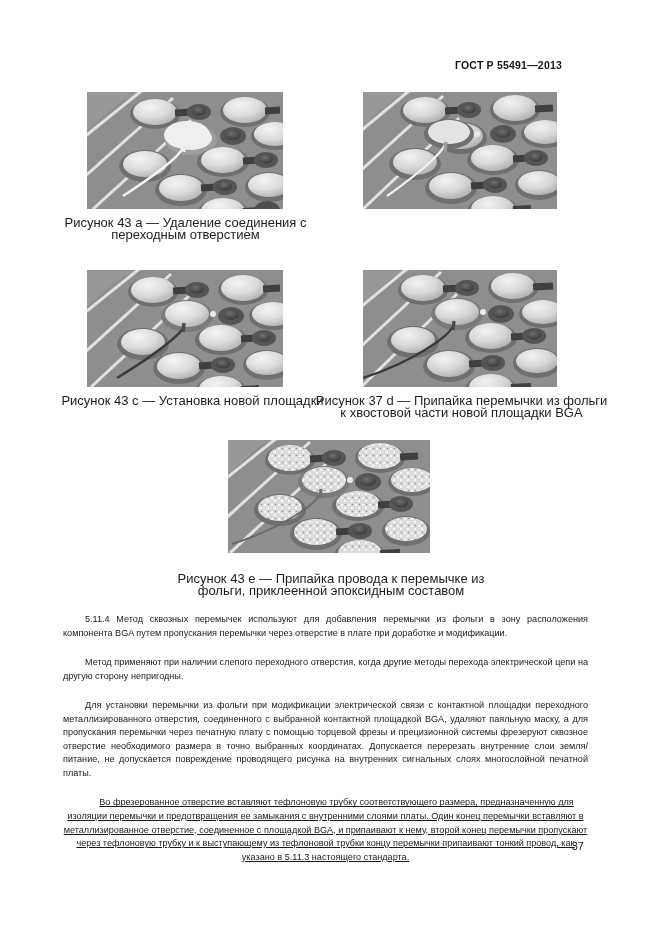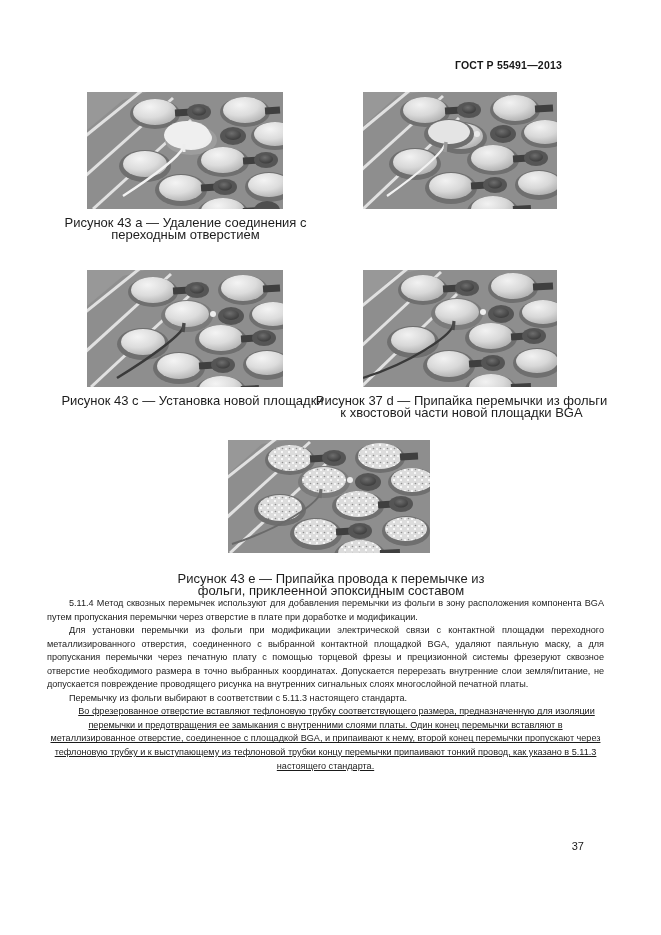--- a/index.html
+++ b/index.html
@@ -63,21 +63,21 @@
     position: absolute;
     left: 47px;
     top: 597px;
     width: 557px;
     font-size: 9.1px;
     line-height: 13.55px;
     text-align: justify;
     color: #1a1a1a;
   }
   .body-text p {
-    margin: 0;
+    margin: 16px;
     text-indent: 22px;
     text-align: justify;
     text-justify: inter-word;
   }
   .body-text p.last {
     text-align: center;
     text-decoration: underline;
   }
   .pagenum {
     position: absolute;
@@ -424,20 +424,20 @@
       <ellipse cx="96" cy="40" rx="22" ry="13" fill="url(#speckle)"></ellipse>
       <path d="M92 54 C88 64 54 88 4 104" stroke="#6a6a6a" stroke-width="2" fill="none"></path>
       <path d="M93 49 L92 58" stroke="#6f6f6f" stroke-width="3.2"></path>
       <circle cx="122" cy="40" r="3" fill="#ededed"></circle>
     </svg>
   </div>
   <div class="caption" id="cap-e">Рисунок 43 e — Припайка провода к перемычке из фольги, приклеенной  эпоксидным составом</div>
 
   <div class="body-text">
     <p>5.11.4 Метод сквозных перемычек используют для добавления перемычки из фольги в зону расположения компонента BGA путем пропускания перемычки через отверстие в плате при доработке и модификации.</p>
+    <p>Метод применяют при наличии слепого переходного отверстия, когда другие методы перехода электрической цепи на другую сторону непригодны.</p>
     <p>Для установки перемычки из фольги при модификации электрической связи с контактной площадки переходного металлизированного отверстия, соединенного с выбранной контактной площадкой BGA, удаляют паяльную маску, а для пропускания перемычки через печатную плату с помощью торцевой фрезы и прецизионной системы фрезеруют сквозное отверстие необходимого размера в точно выбранных координатах. Допускается перерезать внутренние слои земля/питание, не допускается повреждение проводящего рисунка на внутренних сигнальных слоях многослойной печатной платы.</p>
-    <p>Перемычку из фольги выбирают в соответствии с 5.11.3 настоящего стандарта.</p>
     <p class="last">Во фрезерованное отверстие вставляют тефлоновую трубку соответствующего размера, предназначенную для изоляции перемычки и предотвращения ее замыкания с внутренними слоями платы. Один конец перемычки вставляют в металлизированное отверстие, соединенное с площадкой BGA, и припаивают к нему, второй конец перемычки пропускают через тефлоновую трубку и к выступающему из тефлоновой трубки концу перемычки припаивают тонкий провод, как указано в 5.11.3 настоящего стандарта.</p>
   </div>
 
   <div class="pagenum">37</div>
 
 </div>
 
 </body></html>

